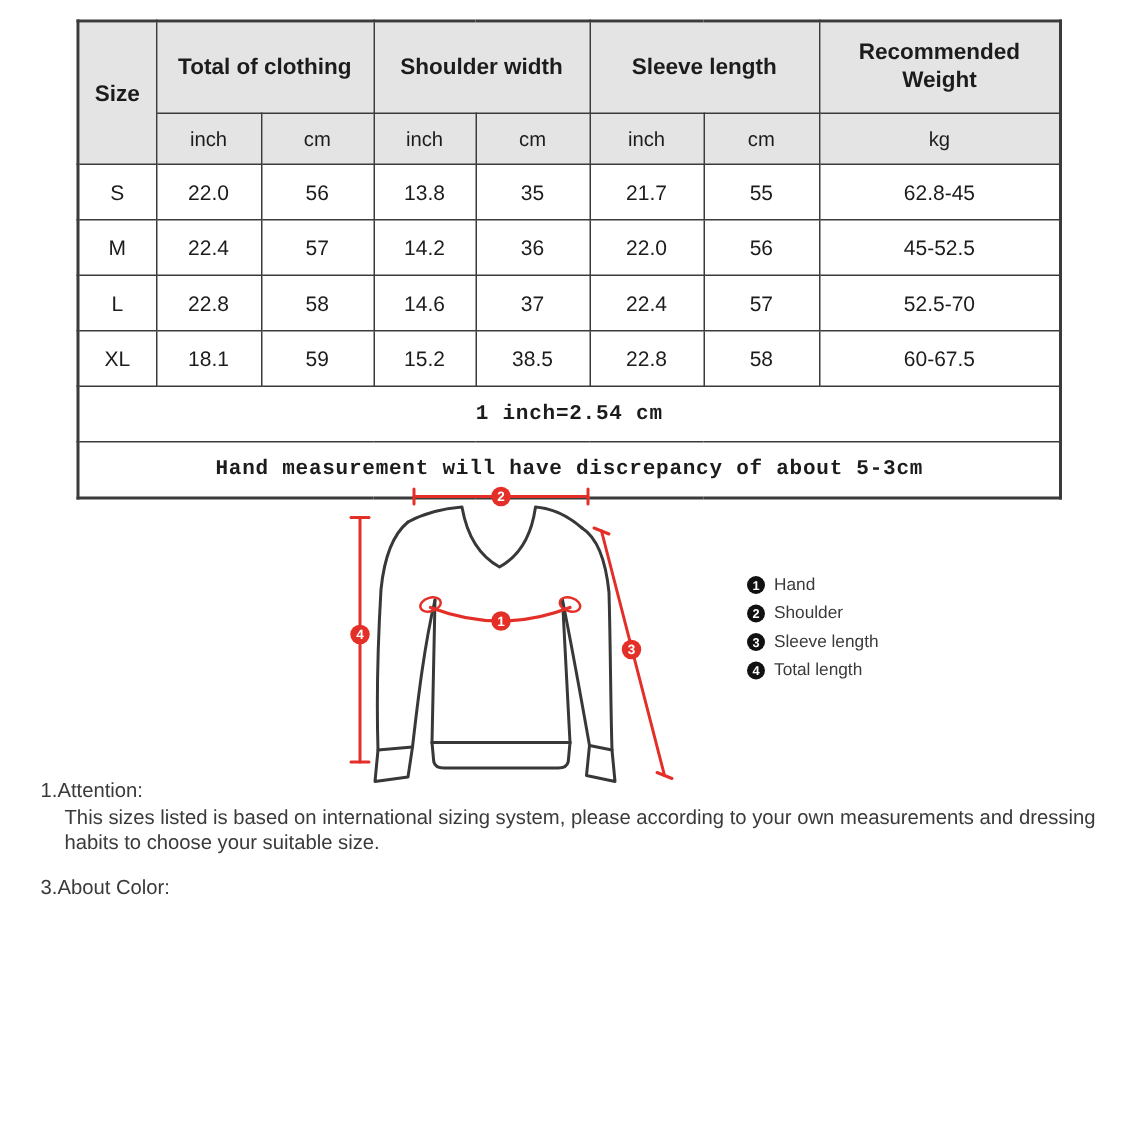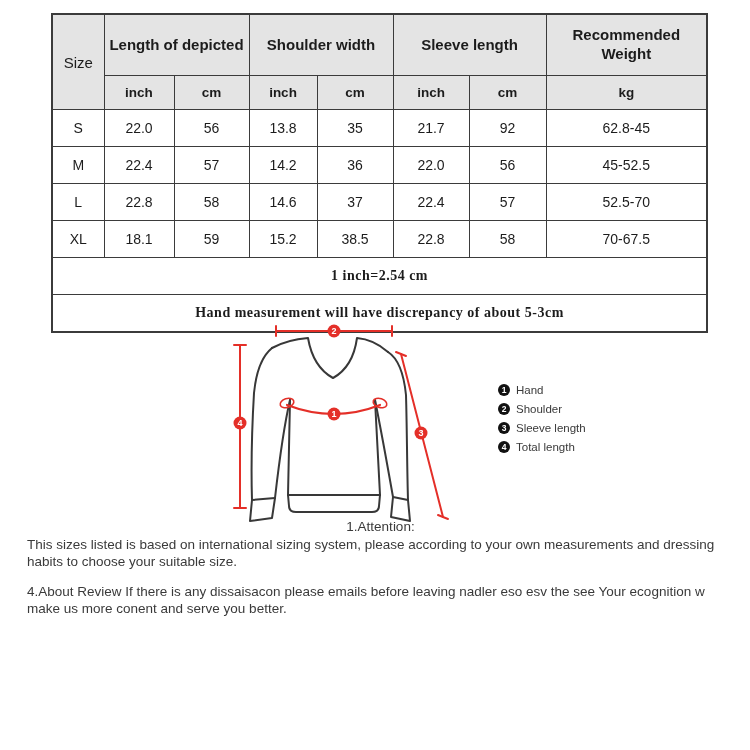--- a/index.html
+++ b/index.html
@@ -12,46 +12,46 @@
     position:absolute;left:51px;top:13px;width:655px;
     border-collapse:collapse;table-layout:fixed;
     border:2px solid #3b3b3b;
   }
   .size-table th,.size-table td{
     border:1px solid #3b3b3b;text-align:center;vertical-align:middle;
     padding:0;overflow:hidden;
   }
   .size-table thead th{background:#e4e4e4;}
   .th-group{font-size:15px;font-weight:bold;height:60px;line-height:1.25;}
-  .th-size{font-size:15px;font-weight:normal;}
-  .th-unit{font-size:13.5px;font-weight:bold;height:33px;}
+  .th-size{font-size:15px;font-weight:bold;}
+  .th-unit{font-size:13.5px;font-weight:normal;height:33px;}
   .size-table tbody td{font-size:14px;height:36px;background:#fff;}
   td.note-cell{
-    font-family:Liberation Serif, serif;
+    font-family:Liberation Mono, monospace;
     font-weight:bold;font-size:12px;height:26px;letter-spacing:0.5px;
   }
   
   .diagram-svg{position:absolute;left:215px;top:315px;}
   .legend{
     position:absolute;left:498px;top:380px;font-size:11.5px;color:#3a3a3a;
   }
   .legend-item{display:flex;align-items:center;height:19px;}
   .legend-num{
     width:12px;height:12px;border-radius:50%;background:#111;color:#fff;
     font-size:8.5px;font-weight:bold;display:inline-flex;align-items:center;
     justify-content:center;margin-right:6px;flex:0 0 12px;
   }
   
   .notes{
     position:absolute;left:27px;top:518px;width:707px;
     font-size:13.5px;line-height:17.5px;color:#3a3a3a;
   }
   .note-section{margin:0 0 12px 0;}
-  .note-title{white-space:pre-wrap;text-align:center;}
-  .note-body{white-space:pre-wrap;}
+  .note-title{white-space:pre-wrap;}
+  .note-body{white-space:pre-wrap;margin-left:16px;}
   .note-title:empty{display:none;}
 </style>
 </head>
 <body>
 
 <div class="sheet">
 
   <table class="size-table">
     <colgroup>
       <col style="width:52px">
@@ -59,21 +59,21 @@
         <col style="width:75px">
       <col style="width:68px">
         <col style="width:76px">
         <col style="width:76px">
       <col style="width:77px">
         <col style="width:161px">
     </colgroup>
     <thead>
       <tr>
         <th rowspan="2" class="th-size">Size</th>
-        <th colspan="2" class="th-group">Length of depicted</th>
+        <th colspan="2" class="th-group">Total of clothing</th>
         <th colspan="2" class="th-group">Shoulder width</th>
         <th colspan="2" class="th-group">Sleeve length</th>
         <th class="th-group">Recommended Weight</th>
       </tr>
       <tr>
         <th class="th-unit">inch</th>
         <th class="th-unit">cm</th>
         <th class="th-unit">inch</th>
         <th class="th-unit">cm</th>
         <th class="th-unit">inch</th>
@@ -82,21 +82,21 @@
       </tr>
     </thead>
     <tbody>
       <tr>
         <td>S</td>
         <td>22.0</td>
         <td>56</td>
         <td>13.8</td>
         <td>35</td>
         <td>21.7</td>
-        <td>92</td>
+        <td>55</td>
         <td>62.8-45</td>
       </tr>
       <tr>
         <td>M</td>
         <td>22.4</td>
         <td>57</td>
         <td>14.2</td>
         <td>36</td>
         <td>22.0</td>
         <td>56</td>
@@ -113,21 +113,21 @@
         <td>52.5-70</td>
       </tr>
       <tr>
         <td>XL</td>
         <td>18.1</td>
         <td>59</td>
         <td>15.2</td>
         <td>38.5</td>
         <td>22.8</td>
         <td>58</td>
-        <td>70-67.5</td>
+        <td>60-67.5</td>
       </tr>
       <tr>
         <td colspan="8" class="note-cell">1 inch=2.54 cm</td>
       </tr>
       <tr>
         <td colspan="8" class="note-cell">Hand measurement will have discrepancy of about 5-3cm</td>
       </tr>
     </tbody>
   </table>
 
@@ -201,20 +201,17 @@
   </div>
 
   <div class="notes">
     <div class="note-section">
       <div class="note-title">1.Attention:</div>
       <div class="note-body">This sizes listed is based on international sizing system, please according to your own measurements and dressing   habits to choose your suitable size.</div>
     </div>
     <div class="note-section">
     </div>
     <div class="note-section">
-    </div>
-    <div class="note-section">
-
-      <div class="note-body">4.About Review If there is any dissaisacon please emails before leaving nadler eso esv the see Your ecognition w   make us more conent and serve you better.</div>
+      <div class="note-title">3.About Color:</div>
     </div>
   </div>
 
 </div>
 
 </body></html>

